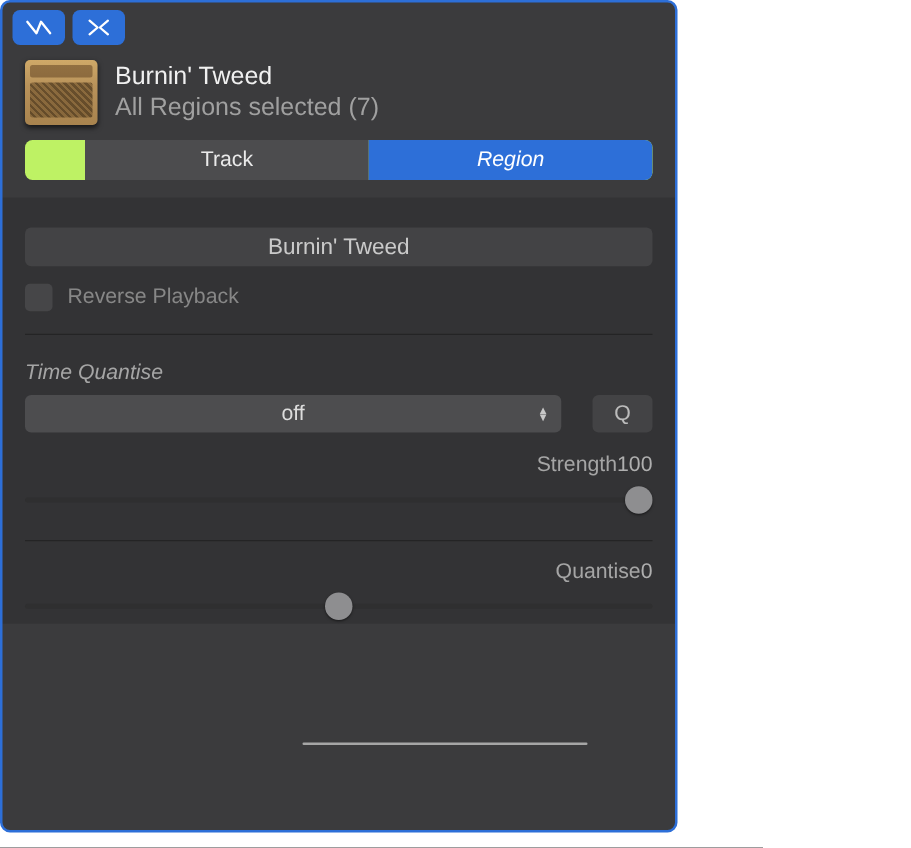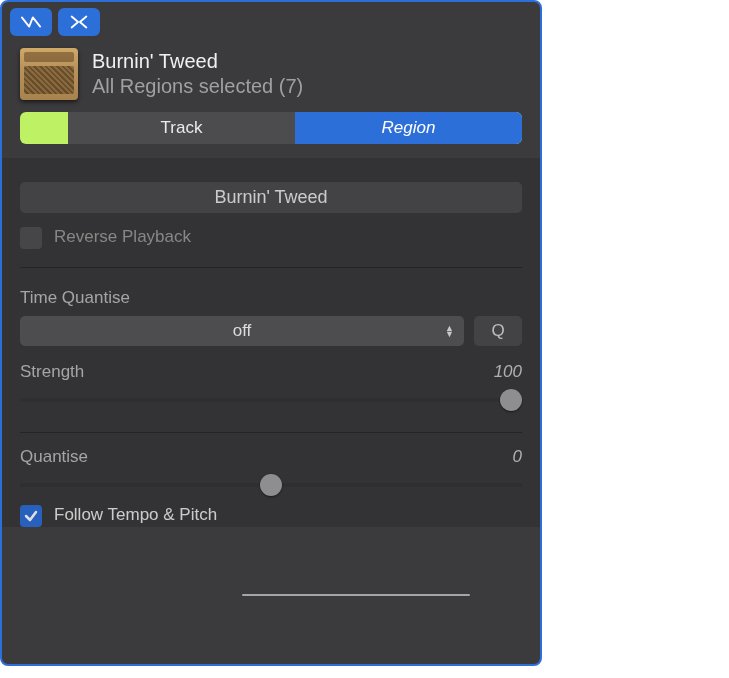--- a/index.html
+++ b/index.html
@@ -153,24 +153,25 @@
     .chk-label {
       font-size: 17px;
       color: #9a9a9a;
     }
     .chk-label.enabled { color: #e8e8e8; font-weight: 500; }
 
     .section-label {
       color: #bcbcbc;
       font-size: 17px;
       margin: 20px 0 8px 0;
+      font-style: italic;
     }
     .row-flex {
       display: flex;
-      gap: 10px;
+      gap: 25px;
       align-items: stretch;
       margin-bottom: 16px;
     }
     .dropdown {
       flex: 1;
       background: #4d4d4f;
       border-radius: 5px;
       display: flex;
       align-items: center;
       justify-content: center;
@@ -194,26 +195,26 @@
       border-radius: 5px;
       display: flex;
       align-items: center;
       justify-content: center;
       color: #d6d6d6;
       font-size: 17px;
     }
 
     .param-row {
       display: flex;
-      justify-content: space-between;
+      justify-content: flex-end;
       font-size: 17px;
       color: #bcbcbc;
       margin: 14px 0 4px 0;
     }
-    .param-val { color: #c8c8c8; font-style: italic; }
+    .param-val { color: #c8c8c8; }
     .slider {
       position: relative;
       height: 28px;
       margin-bottom: 6px;
     }
     .slider-track {
       position: absolute;
       top: 12px;
       left: 0; right: 0;
       height: 4px;
@@ -306,26 +307,18 @@
 
     <div class="param-row">
       <span>Quantise</span>
       <span class="param-val">0</span>
     </div>
     <div class="slider">
       <div class="slider-track"></div>
       <div class="slider-thumb" style="left: calc(50% - 11px);"></div>
     </div>
 
-    <div class="checkbox-row">
-      <div class="chk checked">
-        <svg viewBox="0 0 14 14">
-            <path d="M2 7 L6 11 L12 3" fill="none" stroke="#fff" stroke-width="2.5" stroke-linecap="round" stroke-linejoin="round"></path>
-          </svg>
-      </div>
-      <div class="chk-label enabled">Follow Tempo &amp; Pitch</div>
-    </div>
 
   </div>
 
 </div>
 
 <div class="callout-line"></div>
 
 </body></html>

